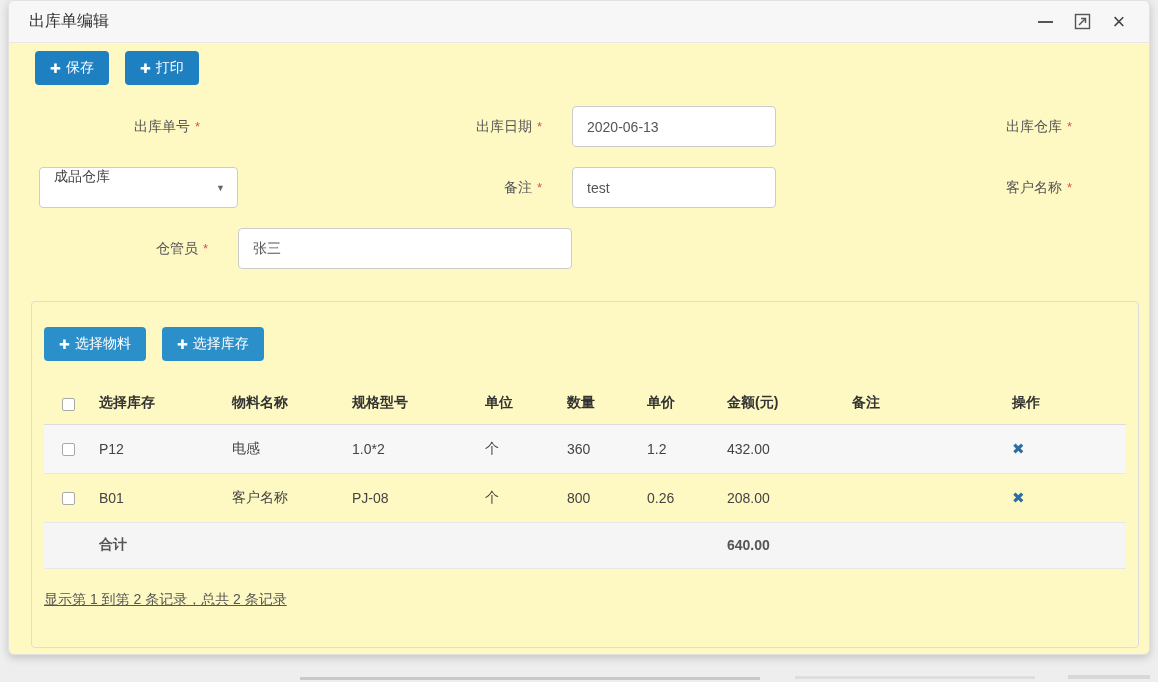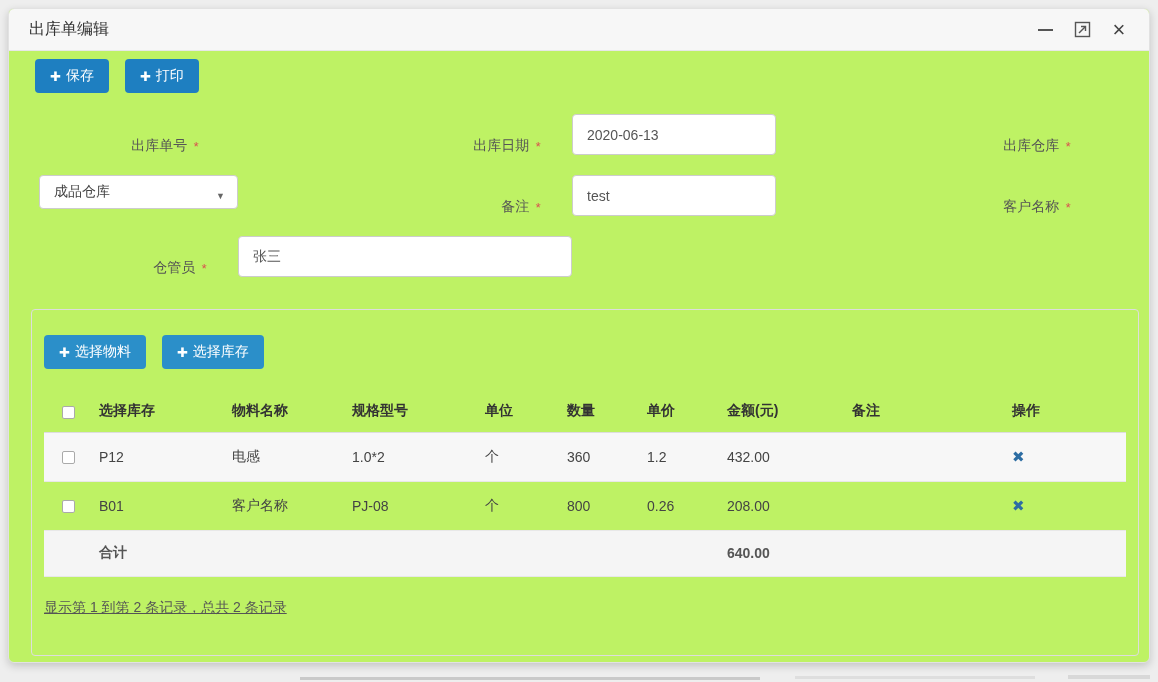--- a/index.html
+++ b/index.html
@@ -6,22 +6,22 @@
   html,body { width:1158px; height:682px; }
   body {
     font-family:"Liberation Sans","DejaVu Sans",sans-serif;
     background:#eeeeee; position:relative; overflow:hidden; color:#333;
   }
   .bg-strip1 { position:absolute; left:300px; top:677px; width:460px; height:3px; background:#c9c9c9; }
   .bg-strip2 { position:absolute; left:1068px; top:675px; width:82px; height:4px; background:#d8d8d8; }
   .bg-strip3 { position:absolute; left:795px; top:676px; width:240px; height:3px; background:#dedede; }
 
   .modal {
-    position:absolute; left:8px; top:8px; width:1142px; height:655px;
-    background:#bef264; border:1px solid #e2e2e2; border-radius:6px;
+    position:absolute; left:8px; top:0; width:1142px; height:655px;
+    background:#fef9c3; border:1px solid #e2e2e2; border-radius:6px;
     box-shadow:0 3px 9px rgba(0,0,0,.18); overflow:hidden;
   }
   .modal-header {
     height:42px; background:#f7f7f7; border-bottom:1px solid #e7e7e7;
     display:flex; align-items:center; padding:0 20px;
   }
   .modal-title { font-size:16px; color:#333; }
   .win-controls { margin-left:auto; display:flex; align-items:center; gap:17px; }
   .win-btn { display:flex; align-items:center; justify-content:center; width:20px; height:20px; cursor:pointer; }
   .minimize-bar { width:15px; height:2px; background:#555; }
@@ -36,33 +36,33 @@
   }
   .btn-primary { background:#1e7fc1; }
   .btn-panel   { background:#2b8fc9; }
   .btn .plus { font-size:13px; line-height:1; }
 
   .form {
     display:grid; grid-template-columns:199px 334px 1fr 334px;
     grid-auto-rows:41px; row-gap:20px; margin:21px 39px 0 30px;
     font-size:14px;
   }
-  .flabel { display:flex; align-items:flex-end; justify-content:flex-end; padding-right:38px; color:#555;font-family:Liberation Mono, monospace; }
+  .flabel { display:flex; align-items:center; justify-content:flex-end; padding-right:38px; color:#555; }
   .flabel.right { padding-right:30px; }
   .req { color:#d9534f; margin-left:5px; font-size:13px; }
   .control { position:relative; }
   .tinput {
     width:100%; height:41px; border:1px solid #ccc; border-radius:4px;
     padding:0 14px; font-size:14px; color:#555; background:#fff; outline:none;
     font-family:"Liberation Sans","DejaVu Sans",sans-serif;
   }
   .tselect {
-    width:100%; height:34px; border:1px solid #ccc; border-radius:4px;
+    width:100%; height:41px; border:1px solid #ccc; border-radius:4px;
     padding:0 30px 0 14px; font-size:14px; color:#444; background:#fff;
-    display:flex; align-items:center; cursor:pointer;font-family:Liberation Mono, monospace;
+    display:flex; align-items:flex-start; cursor:pointer;font-family:Liberation Mono, monospace;
   }
   .caret { position:absolute; right:13px; top:50%; transform:translateY(-50%); font-size:9px; color:#666; }
   .search-addon { position:absolute; right:-28px; top:50%; transform:translateY(-50%); cursor:pointer; display:flex; }
 
   .panel {
     margin:32px 10px 0 22px; border:1px solid #ddd; border-radius:4px;
     height:347px; padding:25px 12px 0 12px;
   }
   .panel-toolbar { display:flex; gap:16px; }
 

